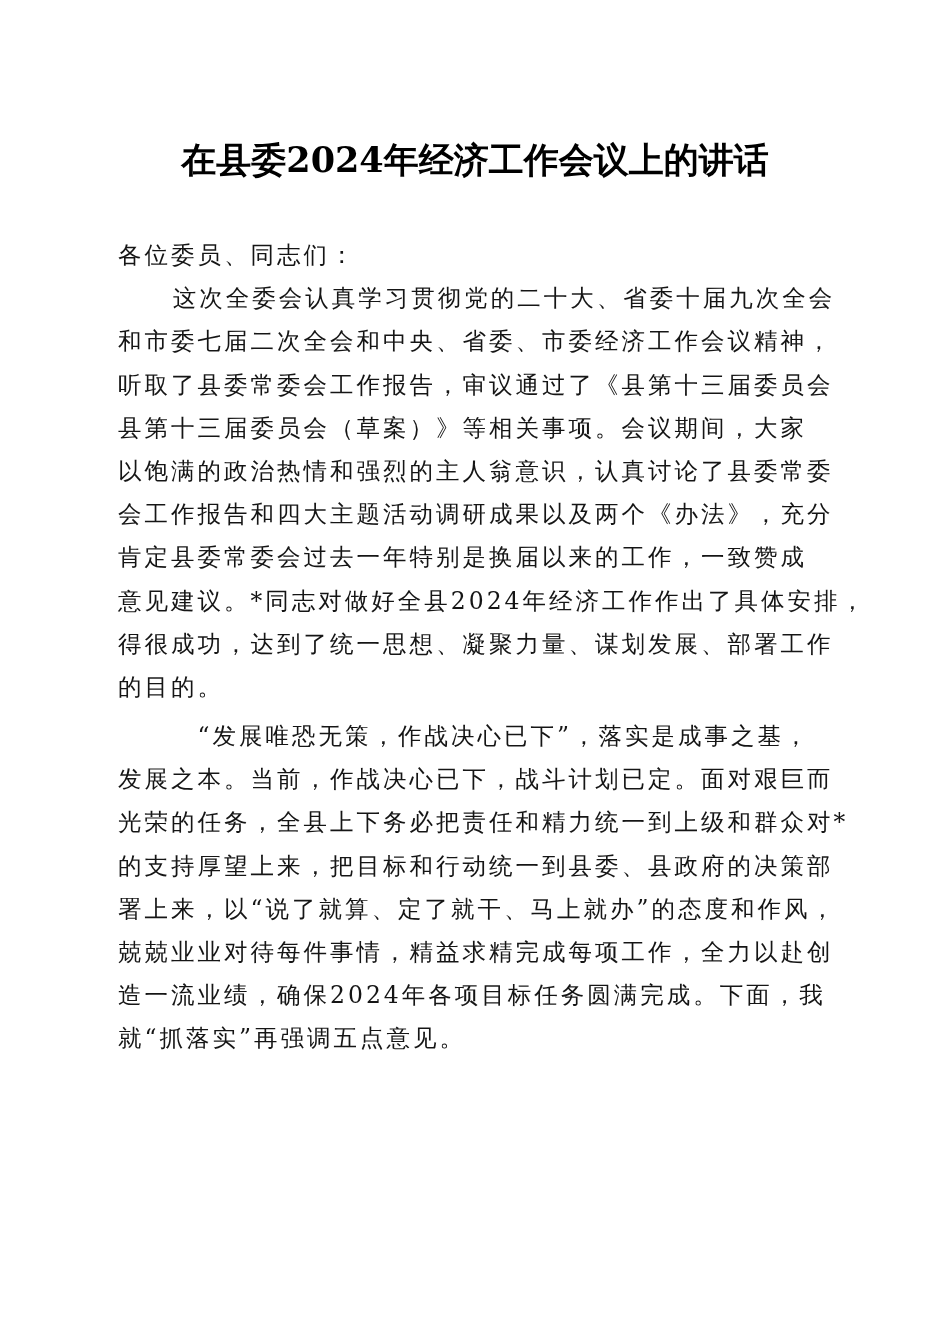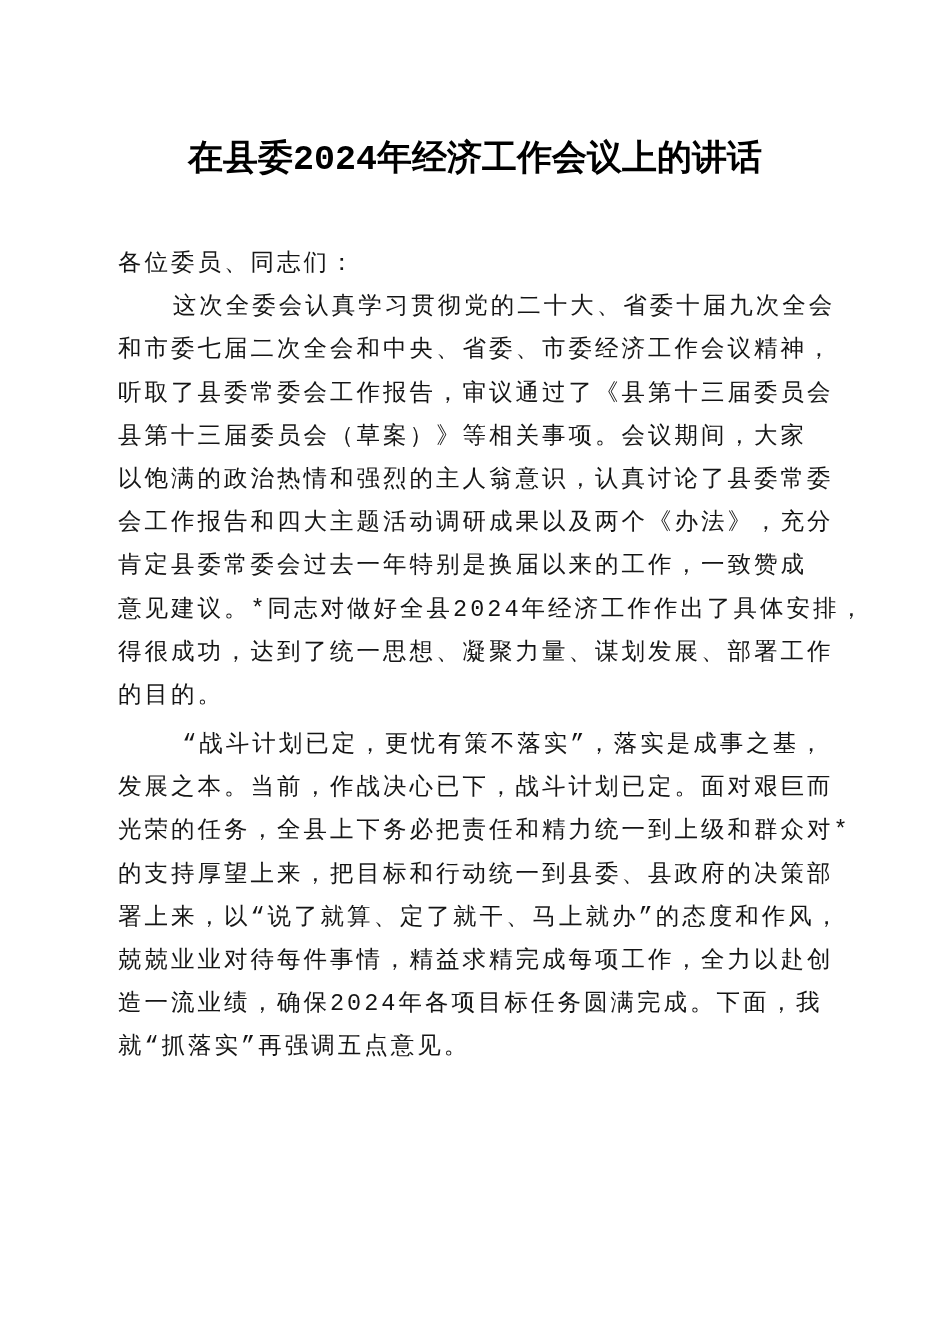--- a/index.html
+++ b/index.html
@@ -14,38 +14,37 @@
       overflow: hidden;
       font-family: "DejaVu Serif", "Liberation Serif", serif;
       color: #111111;
     }
     .page {
       position: absolute;
       left: 0; top: 0;
       width: 950px;
       height: 1280px;
       background: #ffffff;
-      font-family: Liberation Mono, monospace;
     }
     .title {
       position: absolute;
       top: 134px;
       left: 0;
       width: 950px;
       text-align: center;
       font-size: 35px;
       font-weight: bold;
       letter-spacing: 0px;
       line-height: 52px;
       color: #000000;
     }
     .body-text {
       position: absolute;
       left: 118px;
-      top: 242px;
+      top: 234px;
       width: 720px;
     }
     .line {
       height: 43.2px;
       line-height: 43.2px;
       font-size: 23.5px;
       white-space: nowrap;
       letter-spacing: 3px;
       color: #151515;
     }
@@ -70,21 +69,21 @@
       <div class="line">会工作报告和四大主题活动调研成果以及两个《办法》，充分</div>
       <div class="line">肯定县委常委会过去一年特别是换届以来的工作，一致赞成</div>
       <div class="line">意见建议。*同志对做好全县2024年经济工作作出了具体安排，</div>
       <div class="line">得很成功，达到了统一思想、凝聚力量、谋划发展、部署工作</div>
       <div class="line">的目的。</div>
     </div>
 
     <div class="para-gap"></div>
 
     <div>
-      <div class="line indent">“战斗计划已定，更忧有策不落实”，落实是成事之基，</div>
+      <div class="line indent">“发展唯恐无策，作战决心已下”，落实是成事之基，</div>
       <div class="line">发展之本。当前，作战决心已下，战斗计划已定。面对艰巨而</div>
       <div class="line">光荣的任务，全县上下务必把责任和精力统一到上级和群众对*</div>
       <div class="line">的支持厚望上来，把目标和行动统一到县委、县政府的决策部</div>
       <div class="line">署上来，以“说了就算、定了就干、马上就办”的态度和作风，</div>
       <div class="line">兢兢业业对待每件事情，精益求精完成每项工作，全力以赴创</div>
       <div class="line">造一流业绩，确保2024年各项目标任务圆满完成。下面，我</div>
       <div class="line">就“抓落实”再强调五点意见。</div>
     </div>
   </div>
 </div>

